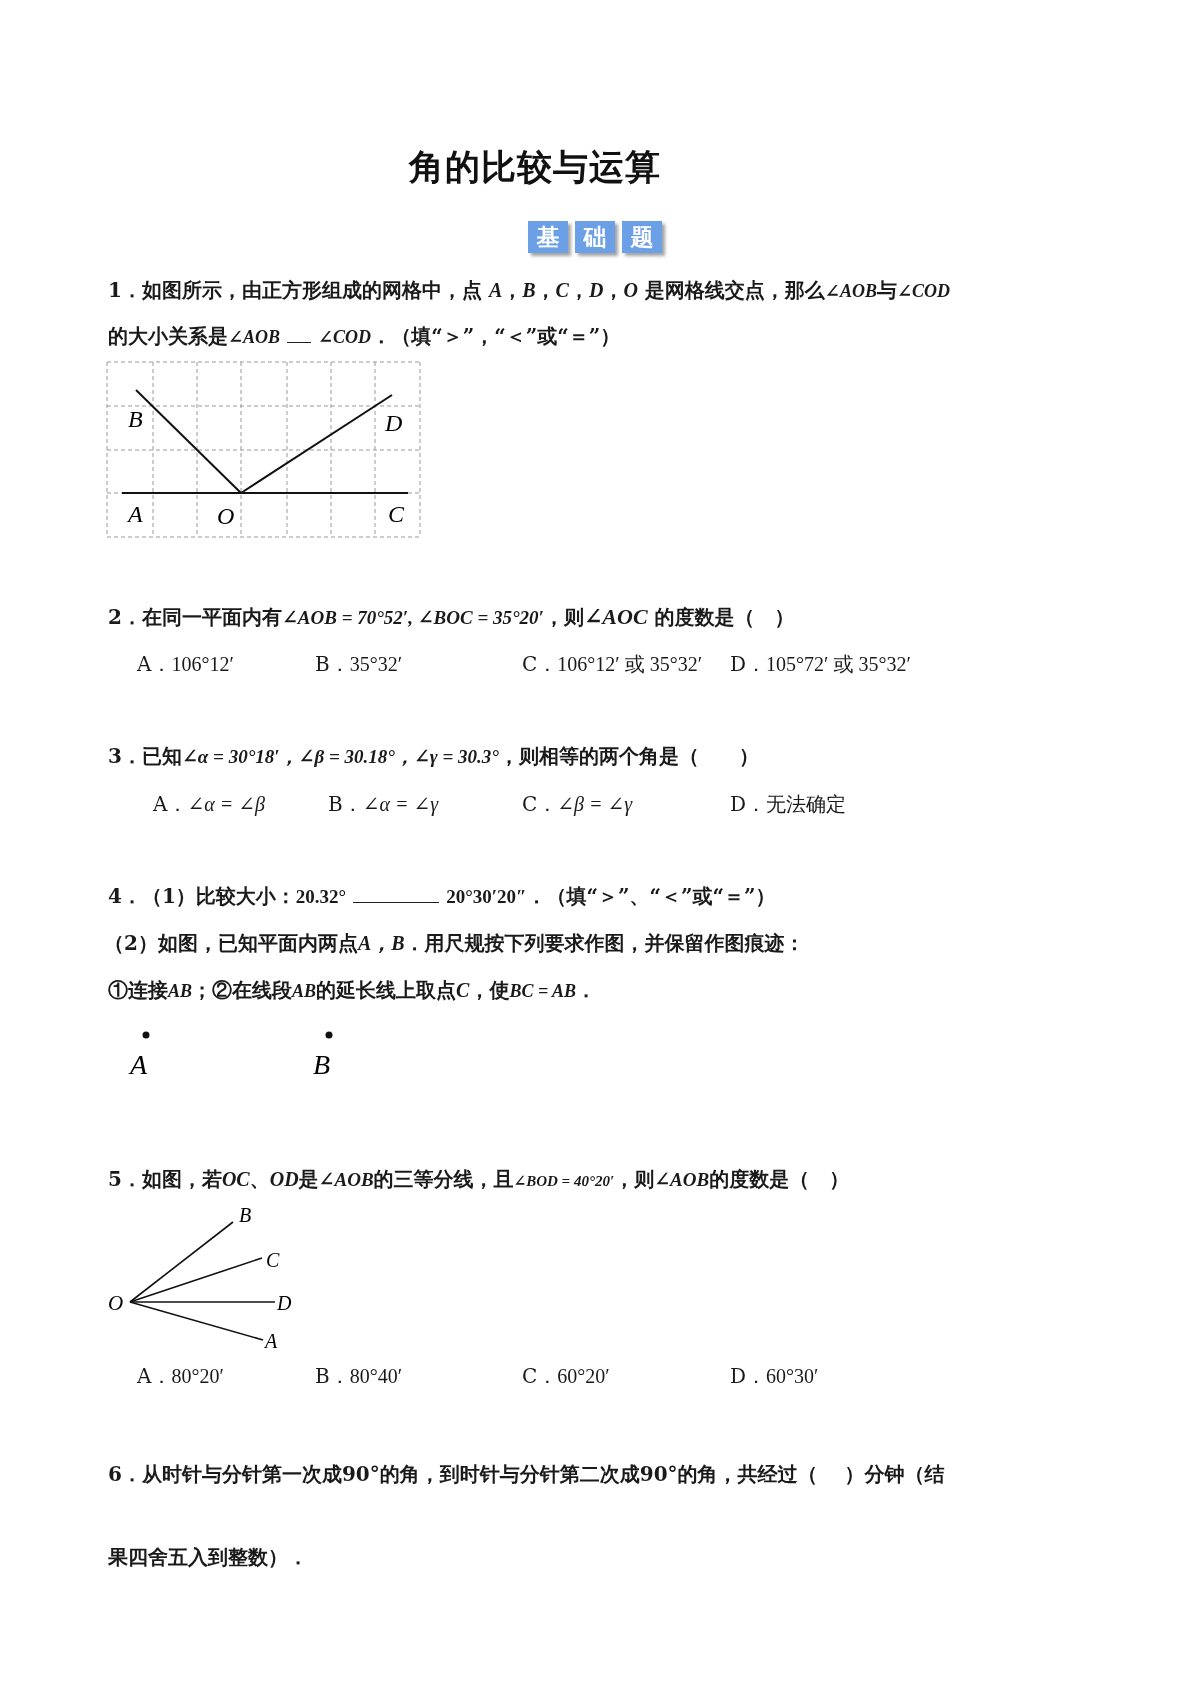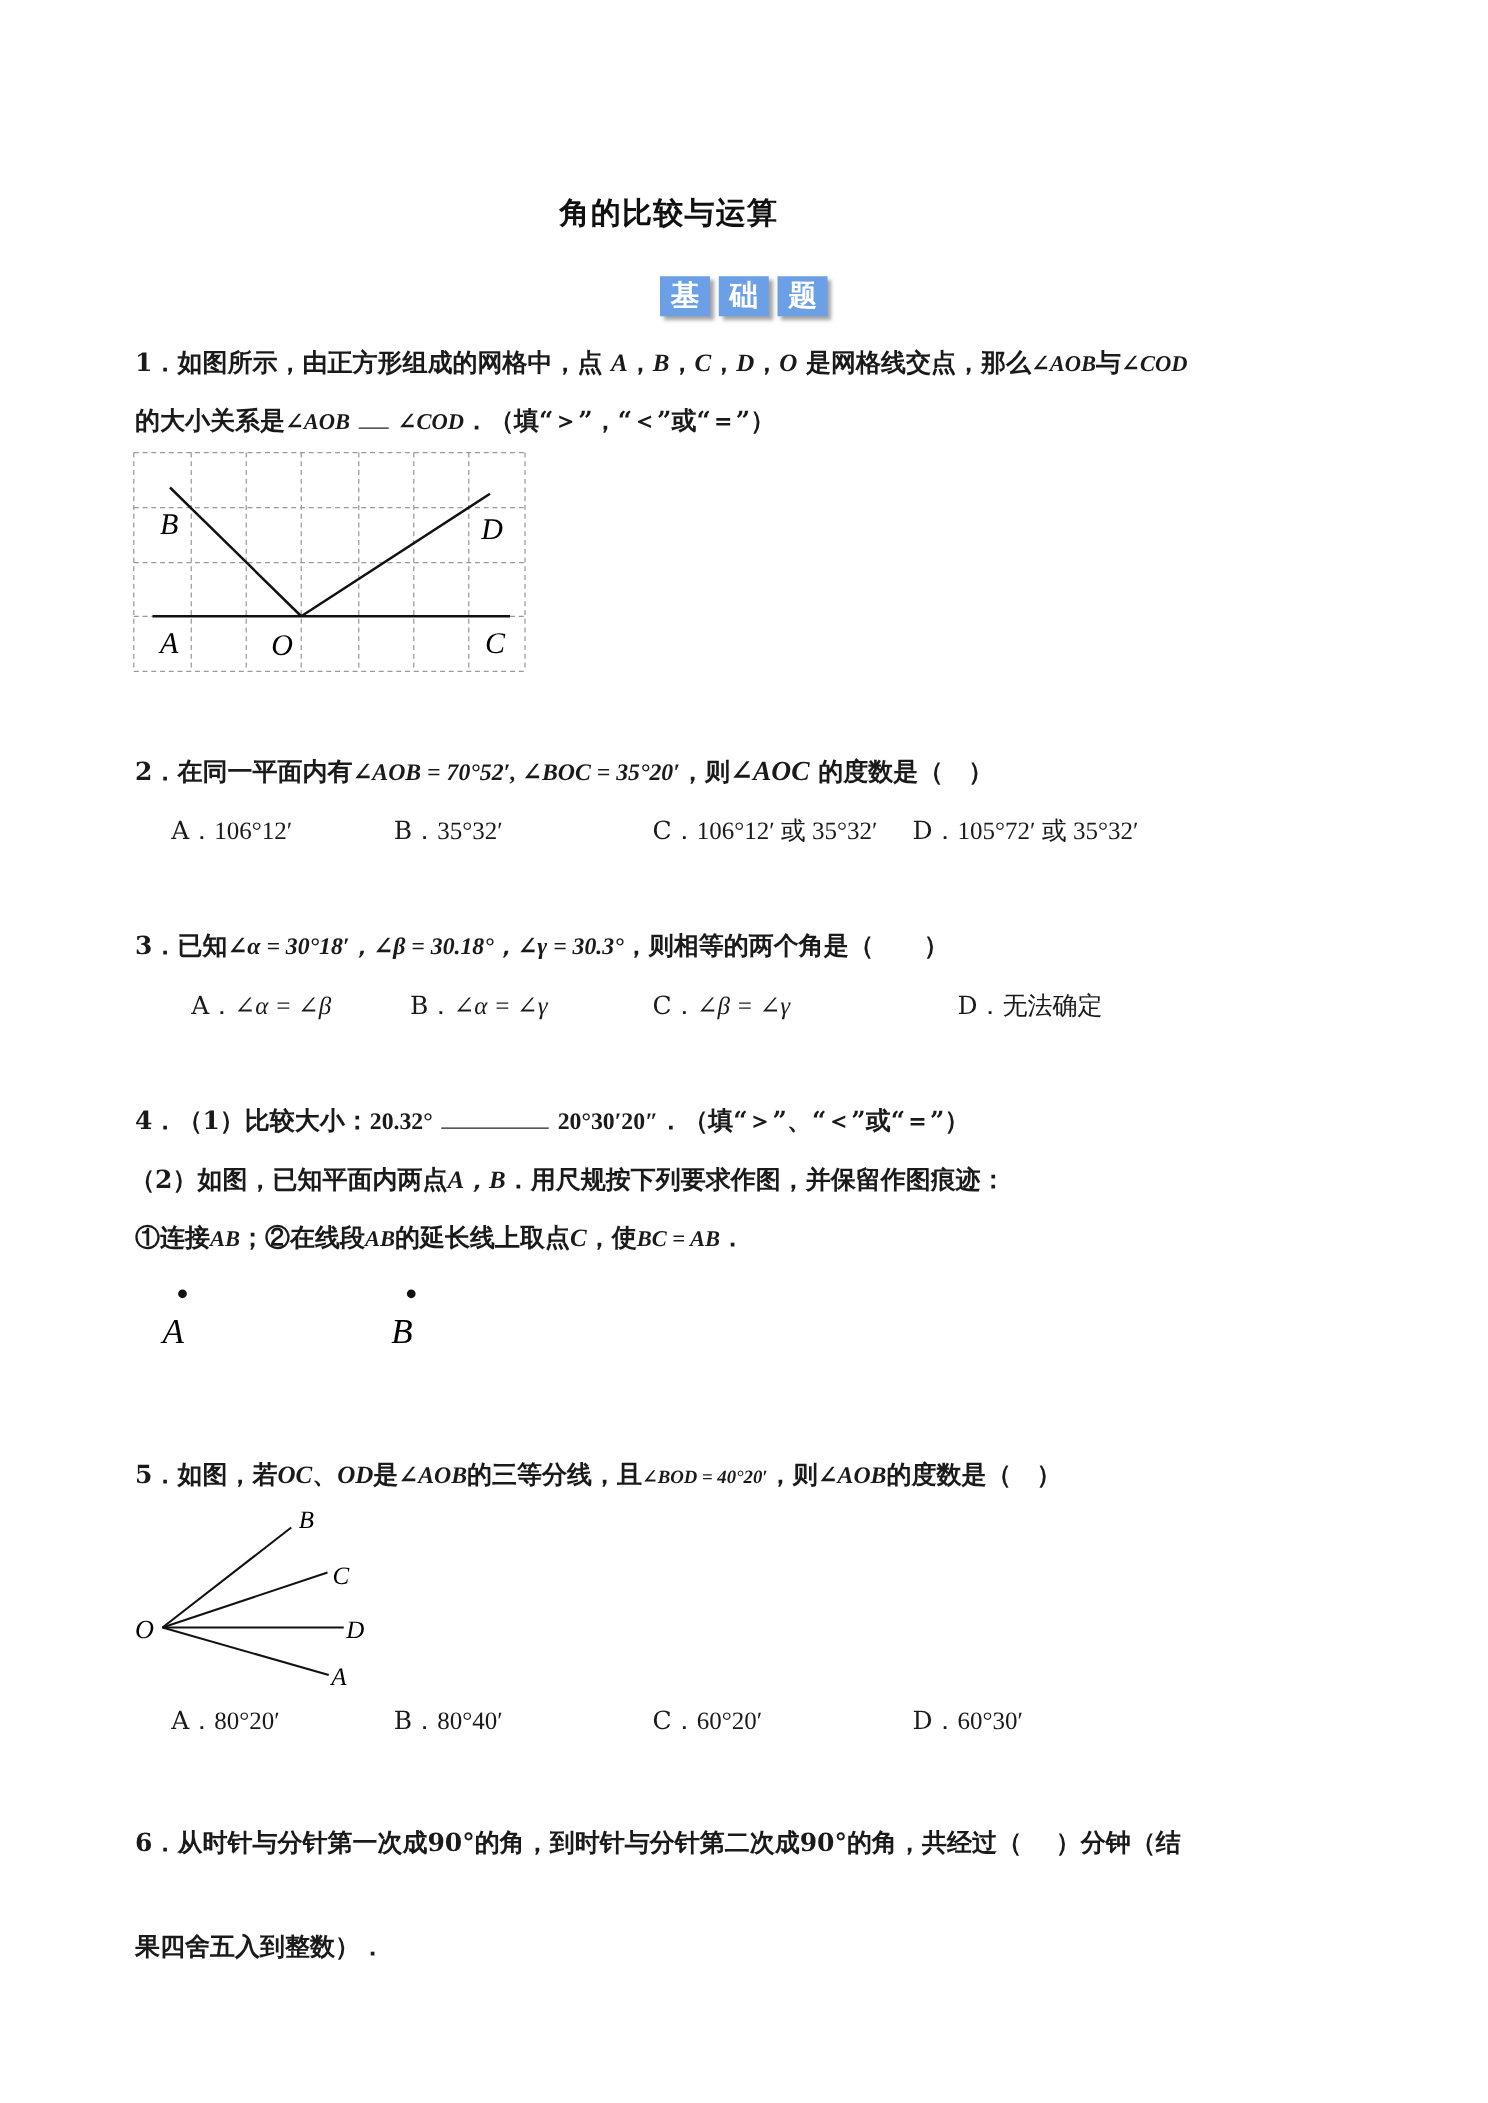--- a/index.html
+++ b/index.html
@@ -1,21 +1,21 @@
 <!DOCTYPE html>
 <html><head>
 <meta charset="utf-8">
 <style>
   html, body { margin: 0; padding: 0; background: #ffffff; }
   body { width: 1190px; height: 1682px; position: relative; overflow: hidden;
          font-family: "DejaVu Serif", "Liberation Serif", serif; color: #1a1a1a; }
   .abs { position: absolute; white-space: nowrap; }
-  .title { left: 0; width: 1070px; top: 154px; text-align: center;
+  .title { left: 0; width: 1070px; top: 144px; text-align: center;
            font-family: "DejaVu Sans", "Liberation Sans", sans-serif; font-weight: bold;
-           font-size: 24px; letter-spacing: 1px; color: #111; }
+           font-size: 35px; letter-spacing: 1px; color: #111; }
   .badges { left: 528px; top: 221px; display: flex; gap: 7px; }
   .badge { width: 40px; height: 32px; background: #6b9fe6; color: #fff;
            font-family: "DejaVu Sans", "Liberation Sans", sans-serif; font-weight: bold;
            font-size: 23px; line-height: 32px; text-align: center;
            box-shadow: 3px 3px 3px rgba(90,90,90,0.55); }
   .line { font-size: 20px; line-height: 28px; font-weight: bold; }
   .m { font-family: "Liberation Serif", "DejaVu Serif", serif; font-style: italic; }
   .n { font-family: "Liberation Serif", "DejaVu Serif", serif; }
   .blank { display: inline-block; border-bottom: 1.5px solid #222; vertical-align: baseline; height: 18px; }
   .opt { position: absolute; font-size: 20px; line-height: 28px; white-space: nowrap; }
@@ -84,21 +84,21 @@
   <div class="opt" style="left:730px; top:650px;"><span>D．</span><span class="n">105°72′ 或 35°32′</span></div>
 </div>
 
 <div>
   <div class="abs line" style="left:108px; top:742px;">
     <span>3．</span><span>已知</span><span class="m" style="font-size:19px">∠α = 30°18′，∠β = 30.18°，∠γ = 30.3°</span><span>，则相等的两个角是（　　）</span>
   </div>
   <div class="opt" style="left:153px; top:790px;"><span>A．</span><span class="m">∠α = ∠β</span></div>
   <div class="opt" style="left:315px; top:790px;margin-left:13px;"><span>B．</span><span class="m">∠α = ∠γ</span></div>
   <div class="opt" style="left:522px; top:790px;"><span>C．</span><span class="m">∠β = ∠γ</span></div>
-  <div class="opt" style="left:730px; top:790px;margin-left:36px;"><span>D．</span><span>无法确定</span></div>
+  <div class="opt" style="left:730px; top:790px;"><span>D．</span><span>无法确定</span></div>
 </div>
 
 <div>
   <div class="abs line" style="left:108px; top:882px;">
     <span>4．</span><span>（1）比较大小：</span><span class="n" style="font-size:19px">20.32°</span>
     <span class="blank" style="width:86px"></span>
     <span class="n" style="font-size:19px">20°30′20″</span><span>．（填“＞”、“＜”或“＝”）</span>
   </div>
   <div class="abs line" style="left:104px; top:929px;">
     <span>（2）如图，已知平面内两点</span><span class="m">A，B</span><span>．用尺规按下列要求作图，并保留作图痕迹：</span>

